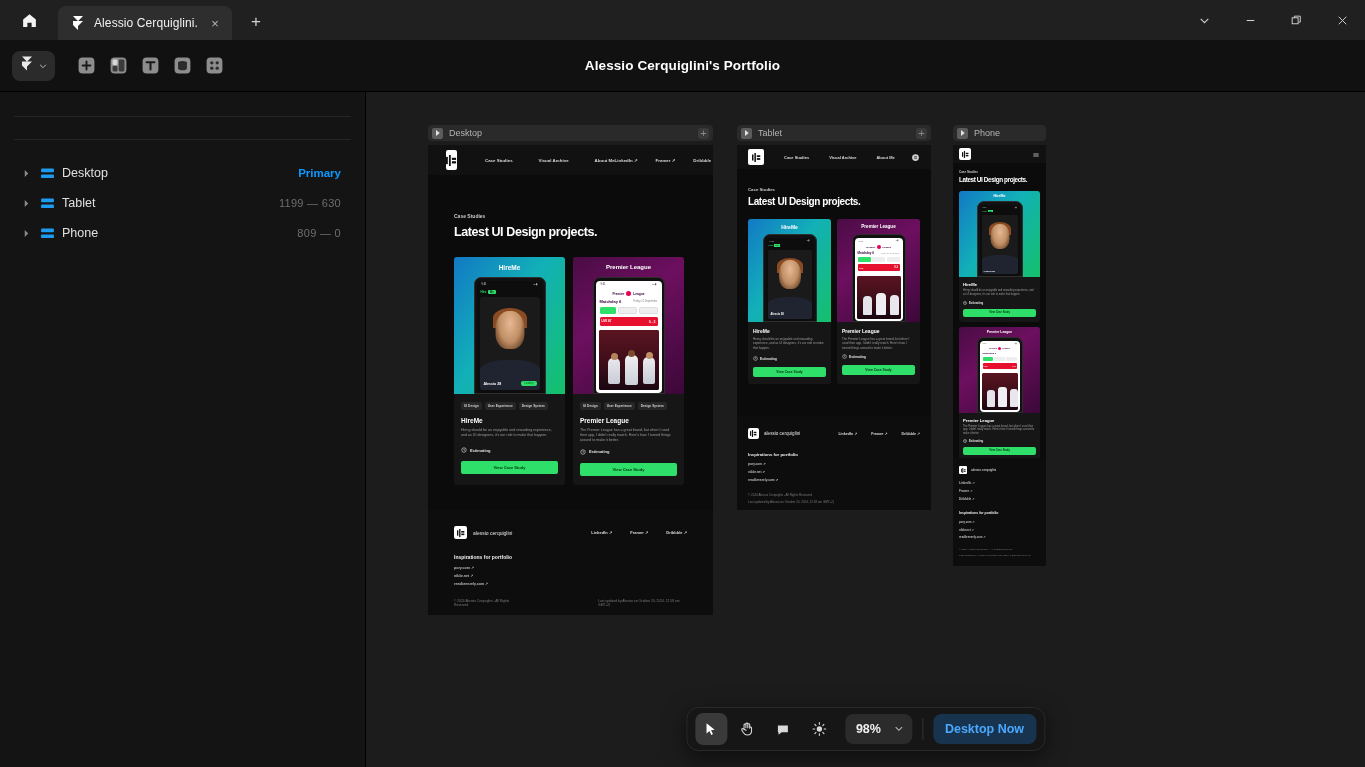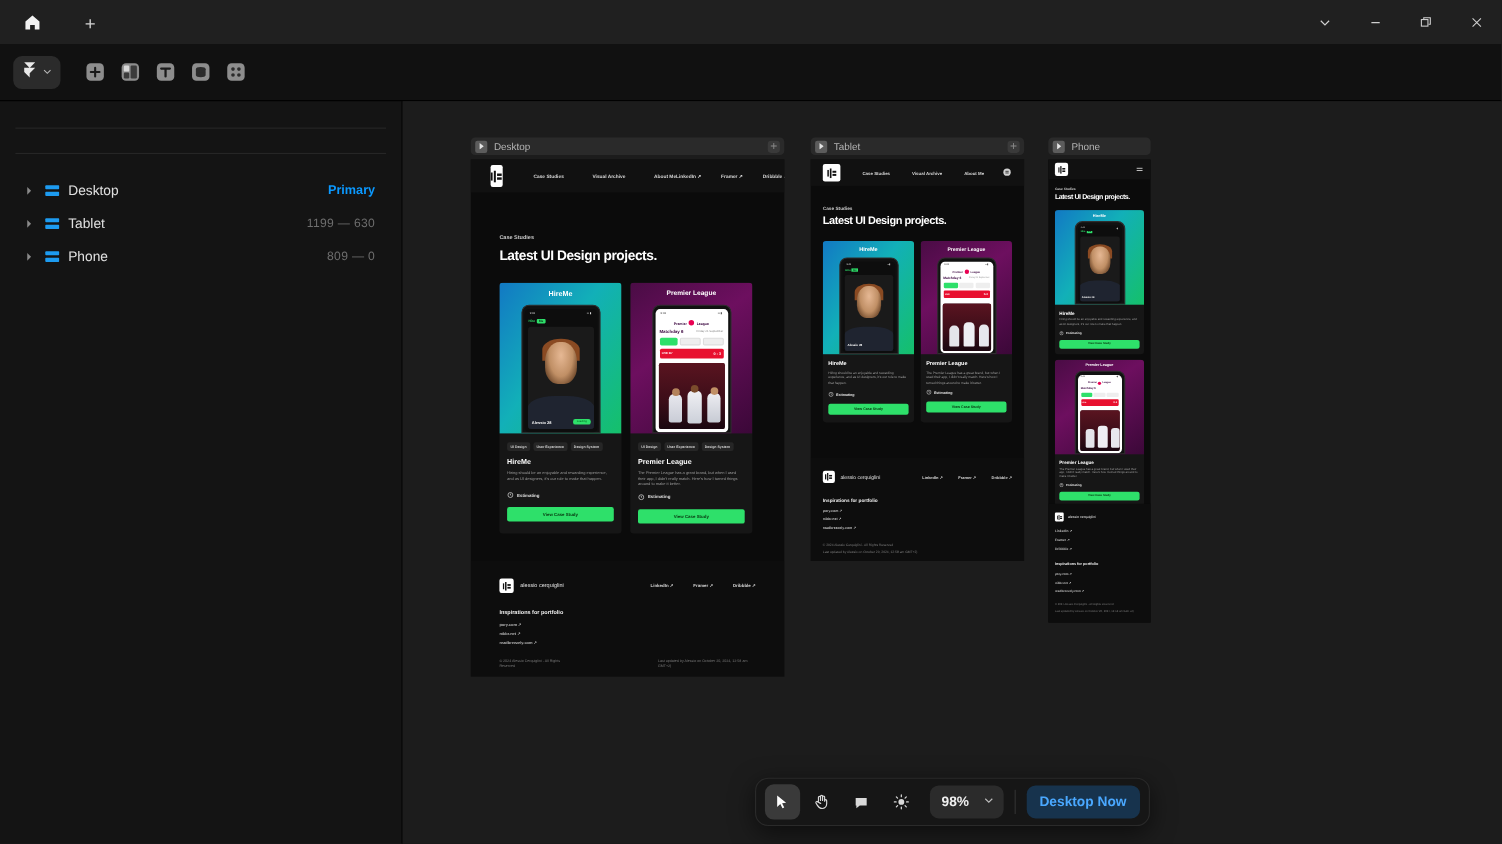--- a/index.html
+++ b/index.html
@@ -236,20 +236,29 @@
 </style>
 </head>
 <body>
 
 <div class="browser-bar">
   <div class="home-btn">
     <svg width="17" height="17" viewBox="0 0 24 24">
       <path d="M12 3 3 10.5V21h6v-6h6v6h6V10.5z" fill="#f2f2f2"></path>
     </svg>
   </div>
+  <div class="tab">
+    <span class="tab-fav">
+      <svg width="12" height="14" viewBox="0 0 12 14">
+          <path d="M1 0h10L6.2 5H11l-5 5v4L1 9V5h4.8z" fill="#fff"></path>
+        </svg>
+    </span>
+    <span class="tab-title">Alessio Cerquiglini.</span>
+    <span class="tab-close">×</span>
+  </div>
   <div class="newtab">+</div>
   <div class="win-ctrls">
     <div class="win-btn">
       <svg width="13" height="13" viewBox="0 0 24 24">
           <path d="M5 9l7 7 7-7" stroke="#cfcfcf" stroke-width="2" fill="none"></path>
         </svg>
     </div>
     <div class="win-btn">
       <svg width="13" height="13" viewBox="0 0 24 24">
           <path d="M5 12h14" stroke="#cfcfcf" stroke-width="2"></path>
@@ -316,20 +325,21 @@
       <svg width="19" height="19" viewBox="0 0 24 24">
           <rect x="2" y="2" width="20" height="20" rx="5" fill="#8d8d8d"></rect>
           <circle cx="8.6" cy="8.6" r="2.1" fill="#2b2b2b"></circle>
           <circle cx="15.4" cy="8.6" r="2.1" fill="#2b2b2b"></circle>
           <circle cx="8.6" cy="15.4" r="2.1" fill="#2b2b2b"></circle>
           <circle cx="15.4" cy="15.4" r="2.1" fill="#2b2b2b"></circle>
         </svg>
     </div>
   </div>
 
+  <div class="app-title">Alessio Cerquiglini's Portfolio</div>
 
 </div>
 
 <div class="body-wrap">
 
   <div class="sidebar">
 
     <div class="hr"></div>
 
 

